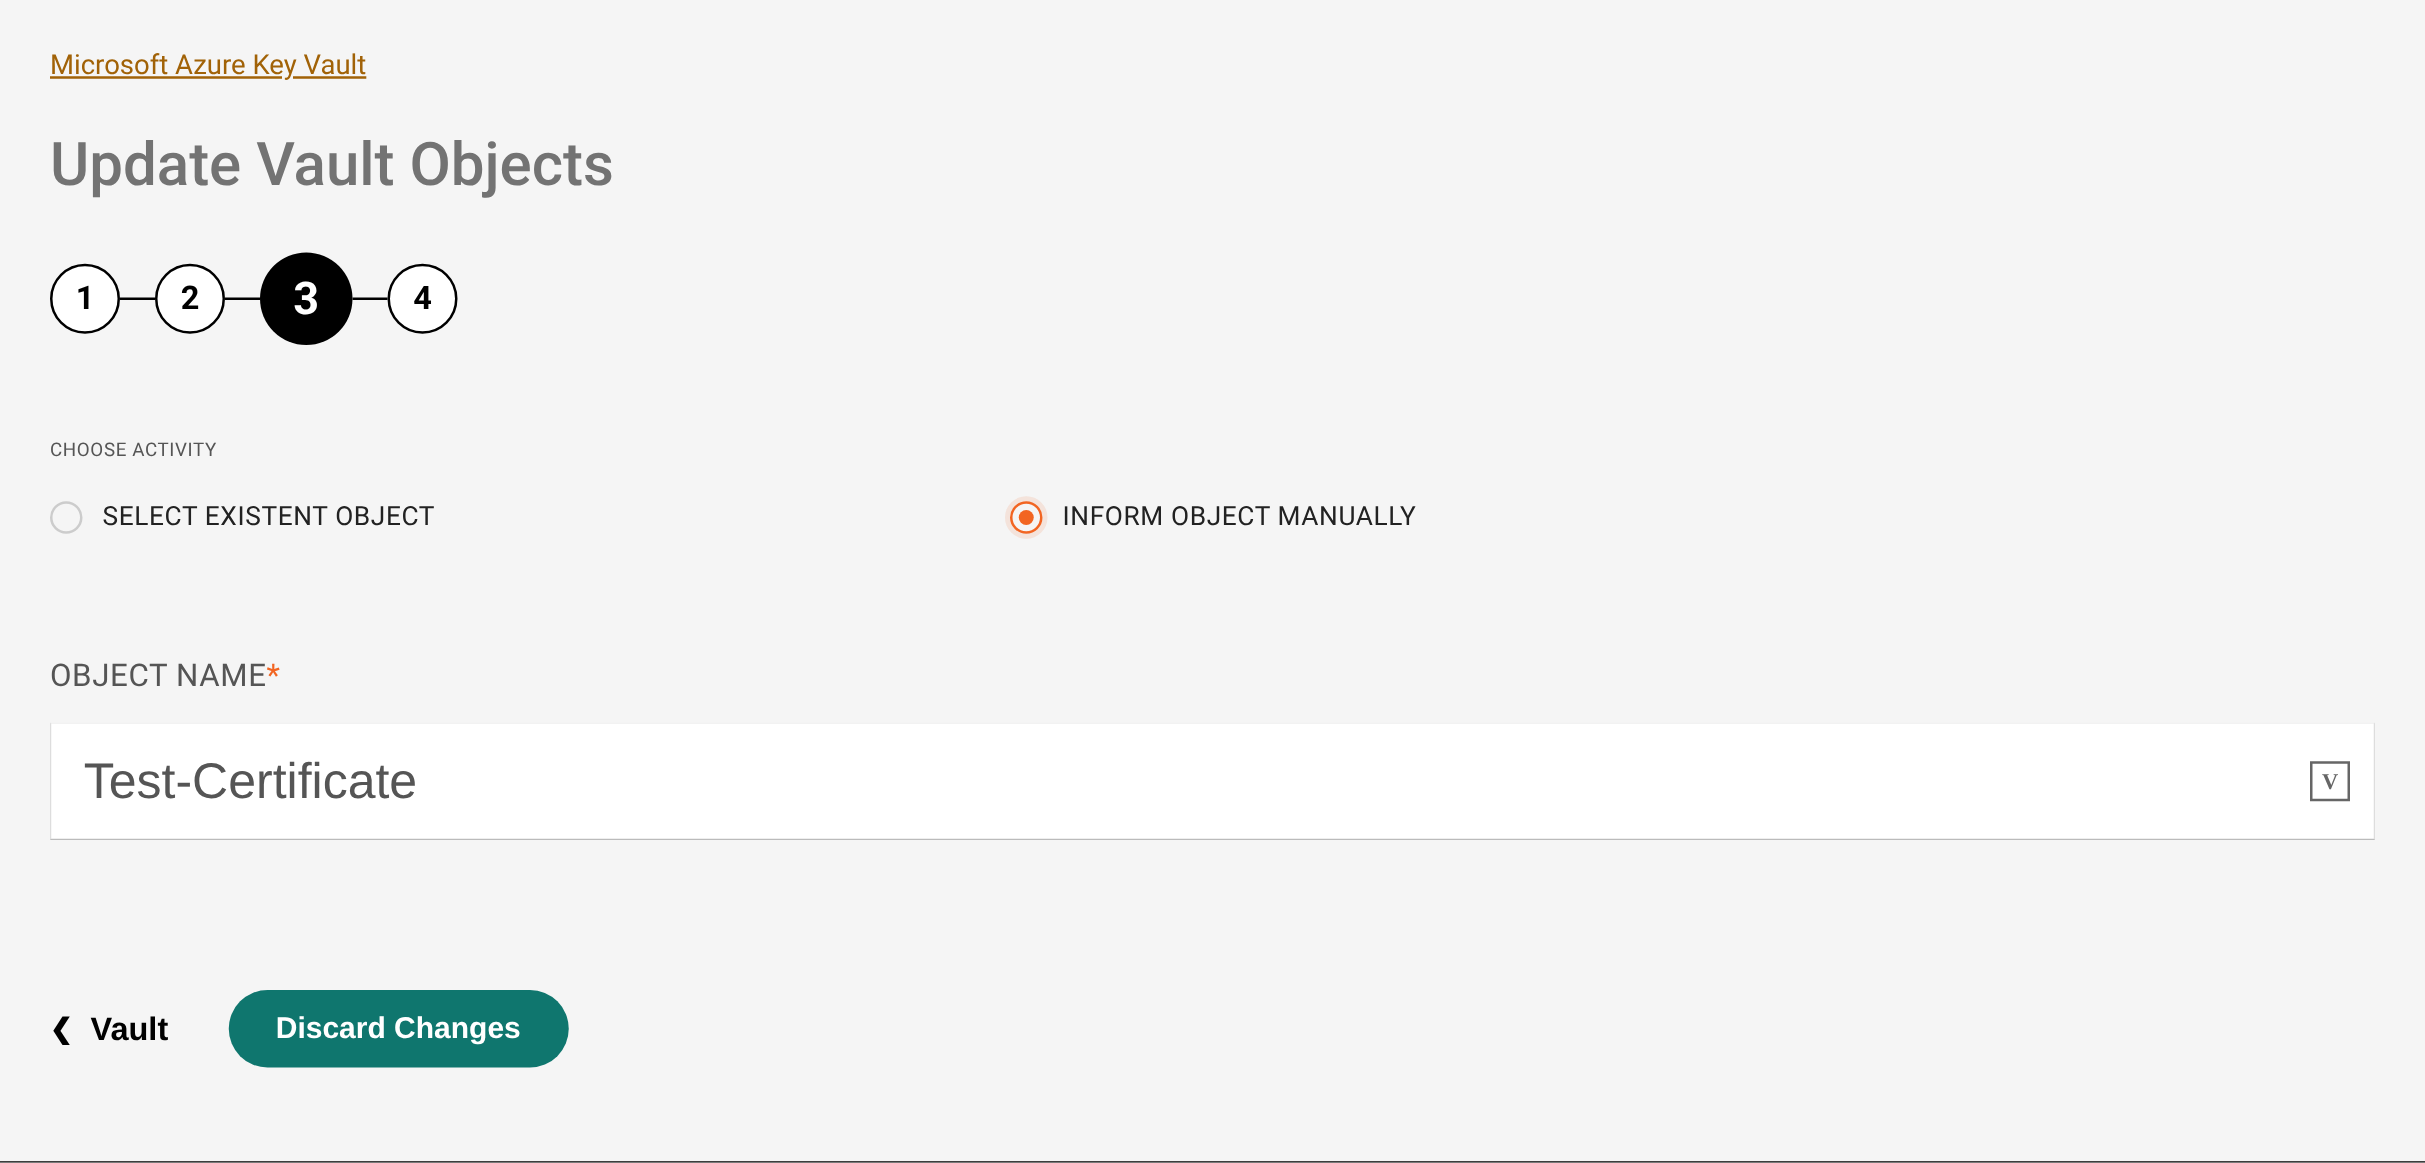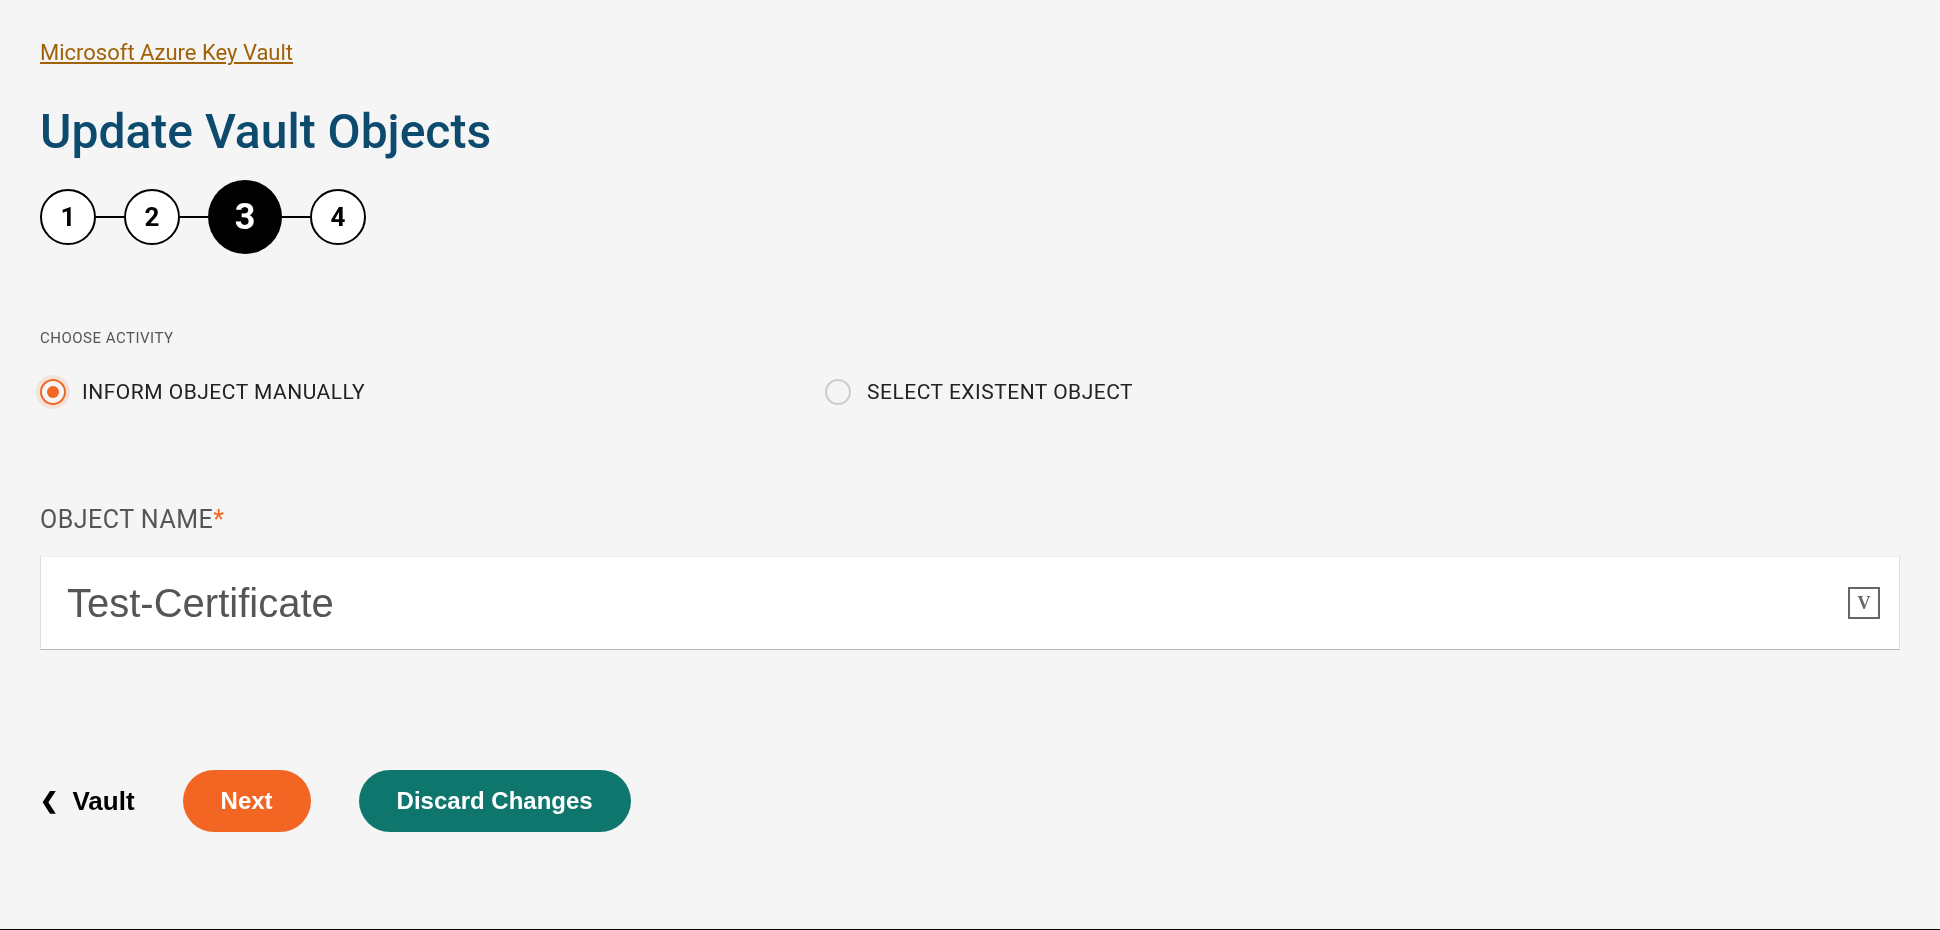--- a/index.html
+++ b/index.html
@@ -16,22 +16,22 @@
       font-size: 22px;
       text-decoration: underline;
       color: #a16207;
       display: inline-block;
       margin-bottom: 38px;
       cursor: pointer;
     }
     .page-title {
       font-size: 48px;
       font-weight: 500;
-      color: #0c4a6e;
-      margin-bottom: 20px;
+      color: #737373;
+      margin-bottom: 42px;
     }
     .stepper {
       display: flex;
       align-items: center;
       margin-bottom: 75px;
     }
     .step {
       width: 56px;
       height: 56px;
       border-radius: 50%;
@@ -206,43 +206,42 @@
   <div class="connector"></div>
   <div class="step active">3</div>
   <div class="connector"></div>
   <div class="step">4</div>
 </div>
 
 <div class="section-label">CHOOSE ACTIVITY</div>
 
 <div class="radio-row">
   <label class="radio-option">
+    <span class="radio-outer"></span>
+    <span class="radio-label">SELECT EXISTENT OBJECT</span>
+  </label>
+  <label class="radio-option">
     <span class="radio-outer selected">
         <span class="radio-inner"></span>
       </span>
     <span class="radio-label">INFORM OBJECT MANUALLY</span>
   </label>
-  <label class="radio-option">
-    <span class="radio-outer"></span>
-    <span class="radio-label">SELECT EXISTENT OBJECT</span>
-  </label>
 </div>
 
 <div class="field-label">
   <span>OBJECT NAME</span><span class="required">*</span>
 </div>
 
 <div class="input-wrap">
   <input class="text-input" type="text" value="Test-Certificate" style="">
   <span class="input-suffix">V</span>
 </div>
 
 <div class="footer-actions">
   <button class="back-btn">
     <span class="chevron-left">❮</span>
     <span>Vault</span>
   </button>
-  <button class="next-btn">Next</button>
   <button class="discard-btn">Discard Changes</button>
 </div>
 
 
 
 
 </body></html>

